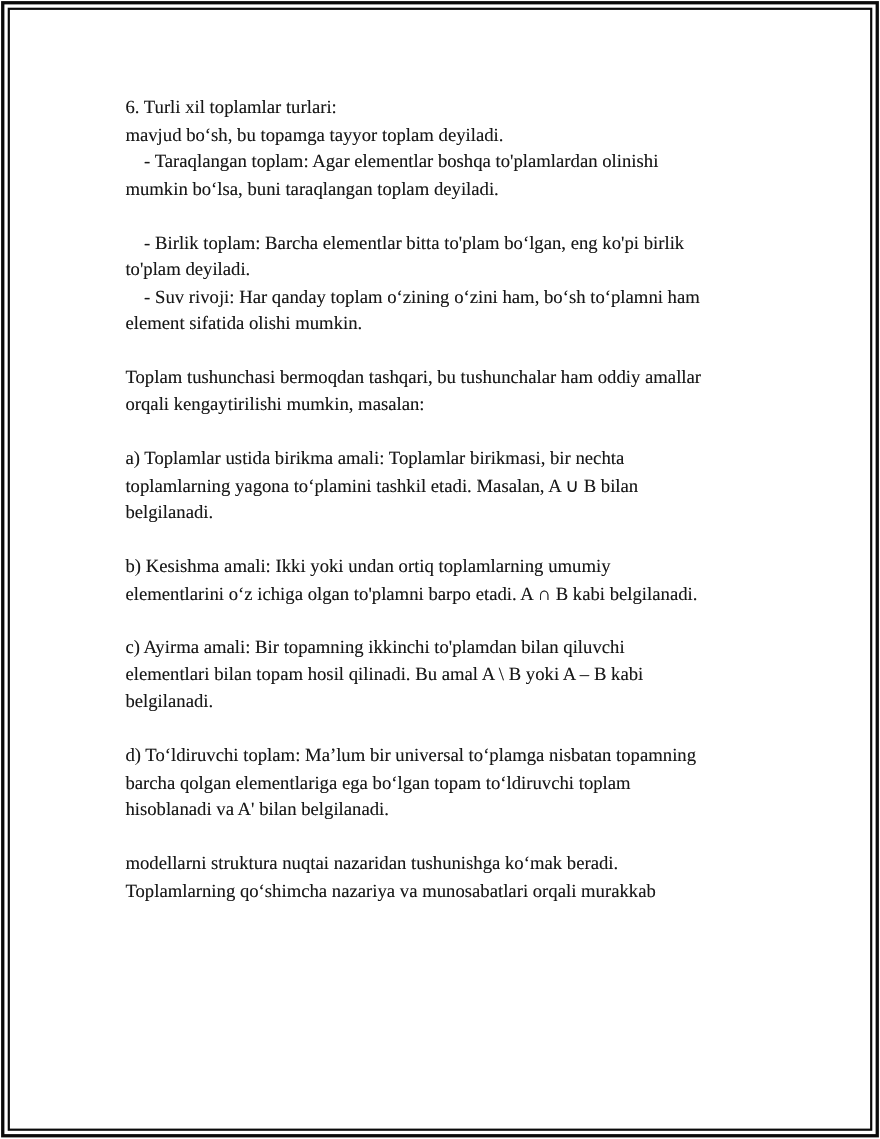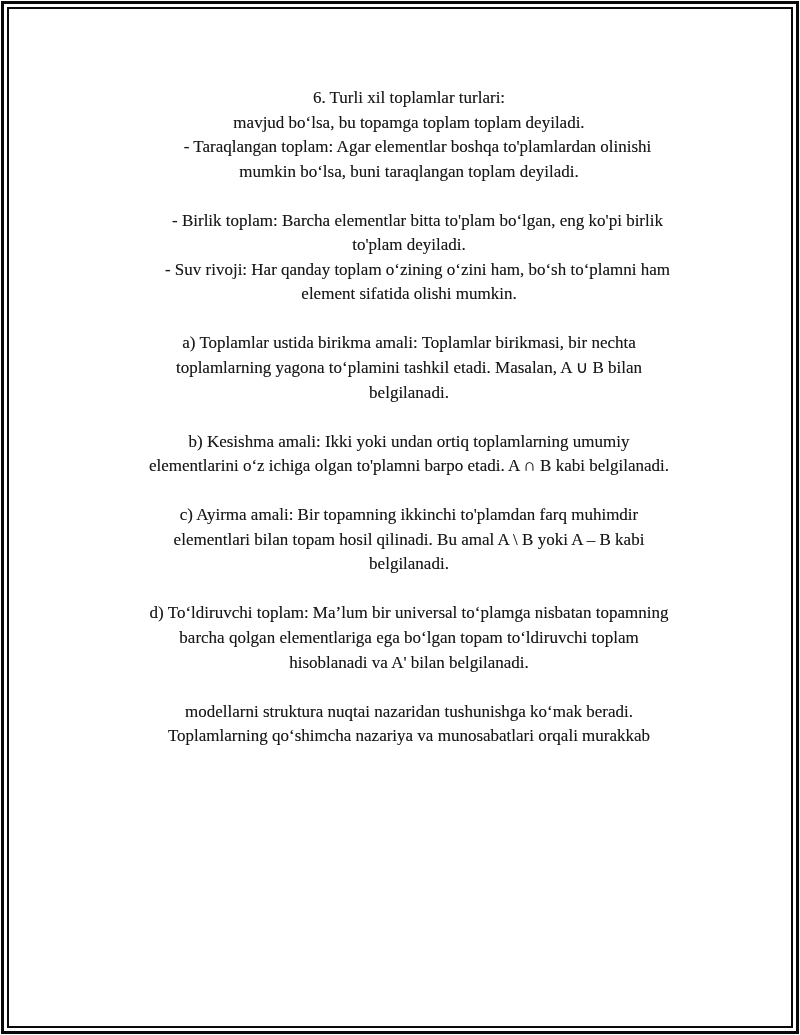--- a/index.html
+++ b/index.html
@@ -29,59 +29,62 @@
   }
   .text-block {
     position: absolute;
     left: 114px;
     top: 86px;
     width: 590px;
     font-size: 17px;
     line-height: 24.55px;
     color: #181818;
     text-shadow: 0 0 0.6px rgba(25,25,25,0.45);
-    text-align: center;
   }
   .paragraph {
     margin: 0 0 24.55px 0;
   }
   .text-line {
     white-space: pre;
   }
 </style>
 </head>
 <body>
 
 <div class="page">
   <div class="frame-outer"></div>
   <div class="frame-inner"></div>
   <div class="text-block">
       <div class="paragraph">
         <div class="text-line">6. Turli xil toplamlar turlari:</div>
-        <div class="text-line">mavjud boʻlsa, bu topamga toplam toplam deyiladi.</div>
+        <div class="text-line">mavjud boʻsh, bu topamga tayyor toplam deyiladi.</div>
         <div class="text-line">    - Taraqlangan toplam: Agar elementlar boshqa to'plamlardan olinishi</div>
         <div class="text-line">mumkin boʻlsa, buni taraqlangan toplam deyiladi.</div>
       </div>
       <div class="paragraph">
         <div class="text-line">    - Birlik toplam: Barcha elementlar bitta to'plam boʻlgan, eng ko'pi birlik</div>
         <div class="text-line">to'plam deyiladi.</div>
         <div class="text-line">    - Suv rivoji: Har qanday toplam oʻzining oʻzini ham, boʻsh toʻplamni ham</div>
         <div class="text-line">element sifatida olishi mumkin.</div>
+      </div>
+      <div class="paragraph">
+        <div class="text-line">Toplam tushunchasi bermoqdan tashqari, bu tushunchalar ham oddiy amallar</div>
+        <div class="text-line">orqali kengaytirilishi mumkin, masalan:</div>
       </div>
       <div class="paragraph">
         <div class="text-line">a) Toplamlar ustida birikma amali: Toplamlar birikmasi, bir nechta</div>
         <div class="text-line">toplamlarning yagona toʻplamini tashkil etadi. Masalan, A ∪ B bilan</div>
         <div class="text-line">belgilanadi.</div>
       </div>
       <div class="paragraph">
         <div class="text-line">b) Kesishma amali: Ikki yoki undan ortiq toplamlarning umumiy</div>
         <div class="text-line">elementlarini oʻz ichiga olgan to'plamni barpo etadi. A ∩ B kabi belgilanadi.</div>
       </div>
       <div class="paragraph">
-        <div class="text-line">c) Ayirma amali: Bir topamning ikkinchi to'plamdan farq muhimdir</div>
+        <div class="text-line">c) Ayirma amali: Bir topamning ikkinchi to'plamdan bilan qiluvchi</div>
         <div class="text-line">elementlari bilan topam hosil qilinadi. Bu amal A \ B yoki A – B kabi</div>
         <div class="text-line">belgilanadi.</div>
       </div>
       <div class="paragraph">
         <div class="text-line">d) Toʻldiruvchi toplam: Ma’lum bir universal toʻplamga nisbatan topamning</div>
         <div class="text-line">barcha qolgan elementlariga ega boʻlgan topam toʻldiruvchi toplam</div>
         <div class="text-line">hisoblanadi va A' bilan belgilanadi.</div>
       </div>
       <div class="paragraph">
         <div class="text-line">modellarni struktura nuqtai nazaridan tushunishga koʻmak beradi.</div>

